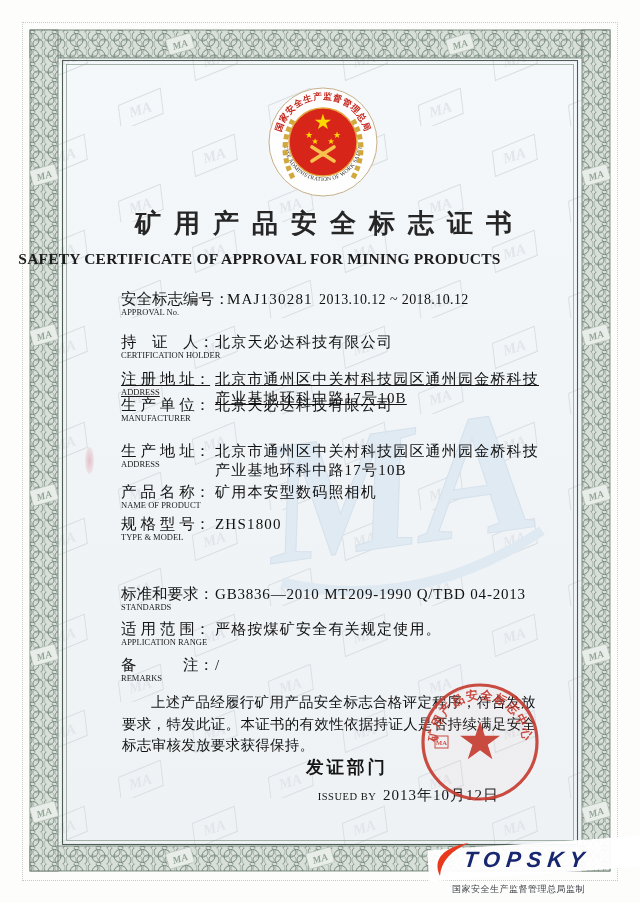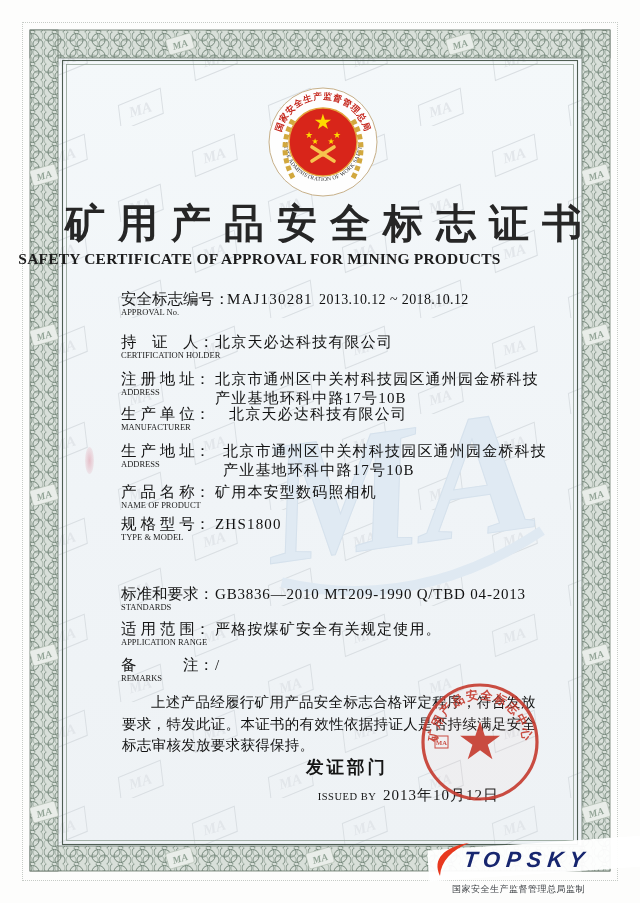--- a/index.html
+++ b/index.html
@@ -6,22 +6,22 @@
   body{width:640px;height:903px;background:#ffffff;font-family:"Liberation Serif",serif;}
   .page{position:relative;width:640px;height:903px;background:#fdfdfc;overflow:hidden;}
   .inner-bg{position:absolute;left:58px;top:58px;width:524px;height:790px;
     background:linear-gradient(180deg,#f4f8fa 0%,#f0f4f7 55%,#eef2f5 100%);z-index:0;}
   .wm-svg{position:absolute;left:30px;top:30px;z-index:1;}
   .frame-svg{position:absolute;left:0;top:0;z-index:2;pointer-events:none;}
   .perforation{position:absolute;left:22px;top:22px;right:22px;bottom:22px;
     border:1px dotted #c6cbc6;z-index:2;}
   .content{position:absolute;left:0;top:0;width:640px;height:903px;z-index:3;color:#151515;}
   .emblem{position:absolute;left:267px;top:86px;}
-  .title{position:absolute;left:0;top:196px;width:640px;text-align:center;
-    font-size:40px;font-weight:bold;letter-spacing:13px;padding-left:20px;box-sizing:border-box;color:#262626;}
+  .title{position:absolute;left:0;top:206px;width:640px;text-align:center;
+    font-size:26px;font-weight:bold;letter-spacing:13px;padding-left:20px;box-sizing:border-box;color:#262626;}
   .subtitle{position:absolute;left:0;top:250px;width:519px;text-align:center;
     font-size:15.5px;font-weight:bold;letter-spacing:0.2px;color:#1c1c1c;}
   .fields{position:absolute;left:121px;top:284px;width:434px;font-size:15px;}
   .row{position:absolute;display:flex;align-items:flex-start;}
   .lab{flex:none;}
   .lab .cn{font-size:15.5px;white-space:pre;line-height:17px;}
   .lab .en{font-size:8.5px;line-height:10px;white-space:nowrap;color:#222;}
   .val{letter-spacing:1.2px;line-height:19px;color:#111;}
   .w92{width:94px;} .w104{width:106px;}
   .declaration{position:absolute;left:122px;top:692px;width:428px;font-size:14.5px;
@@ -158,37 +158,37 @@
       </div>
 
       <div class="row" style="top:49px;left:0;">
         <div class="lab w92">
           <div class="cn">持　证　人：</div>
           <div class="en">CERTIFICATION HOLDER</div>
         </div>
         <div class="val">北京天必达科技有限公司</div>
       </div>
 
-      <div class="row" style="top:86px;left:0;">
+      <div class="row" style="top:86px;left:0;text-decoration:underline;">
         <div class="lab w92">
           <div class="cn">注 册 地 址：</div>
           <div class="en">ADDRESS</div>
         </div>
         <div class="val" style="width:340px;">北京市通州区中关村科技园区通州园金桥科技产业基地环科中路17号10B</div>
       </div>
 
-      <div class="row" style="top:121px;left:0;gap:14px;">
+      <div class="row" style="top:112px;left:0;">
         <div class="lab w92">
           <div class="cn">生 产 单 位：</div>
           <div class="en">MANUFACTURER</div>
         </div>
         <div class="val">北京天必达科技有限公司</div>
       </div>
 
-      <div class="row" style="top:158px;left:0;gap:8px;">
+      <div class="row" style="top:158px;left:0;">
         <div class="lab w92">
           <div class="cn">生 产 地 址：</div>
           <div class="en">ADDRESS</div>
         </div>
         <div class="val" style="width:340px;">北京市通州区中关村科技园区通州园金桥科技产业基地环科中路17号10B</div>
       </div>
 
       <div class="row" style="top:199px;left:0;">
         <div class="lab w92">
           <div class="cn">产 品 名 称：</div>

